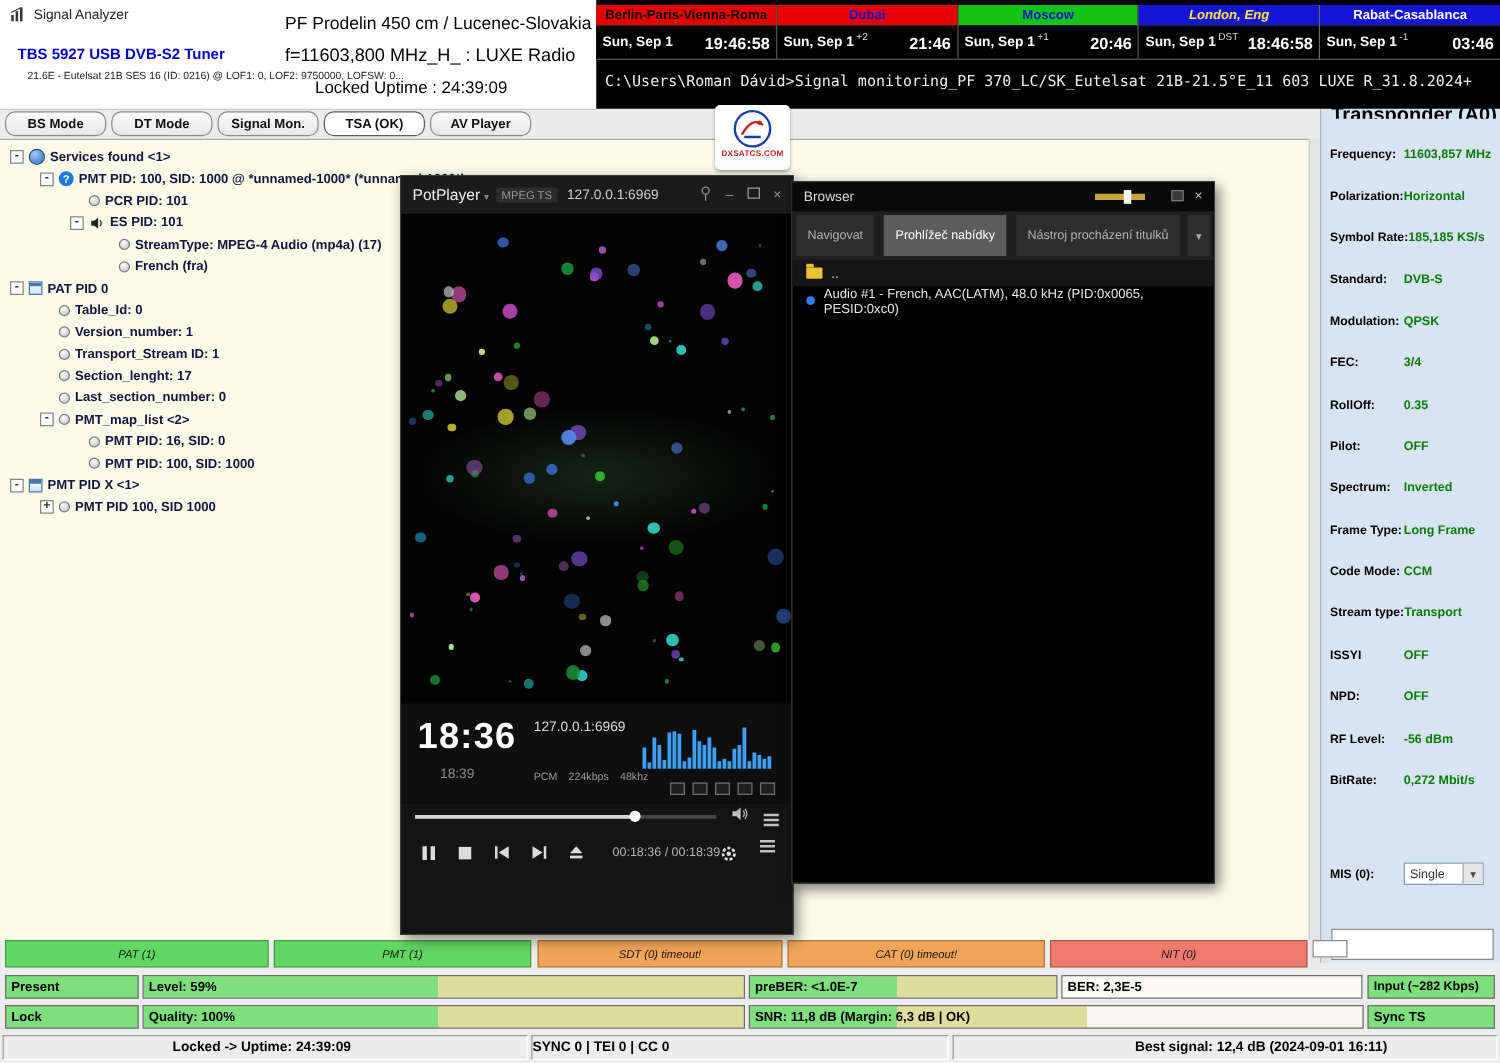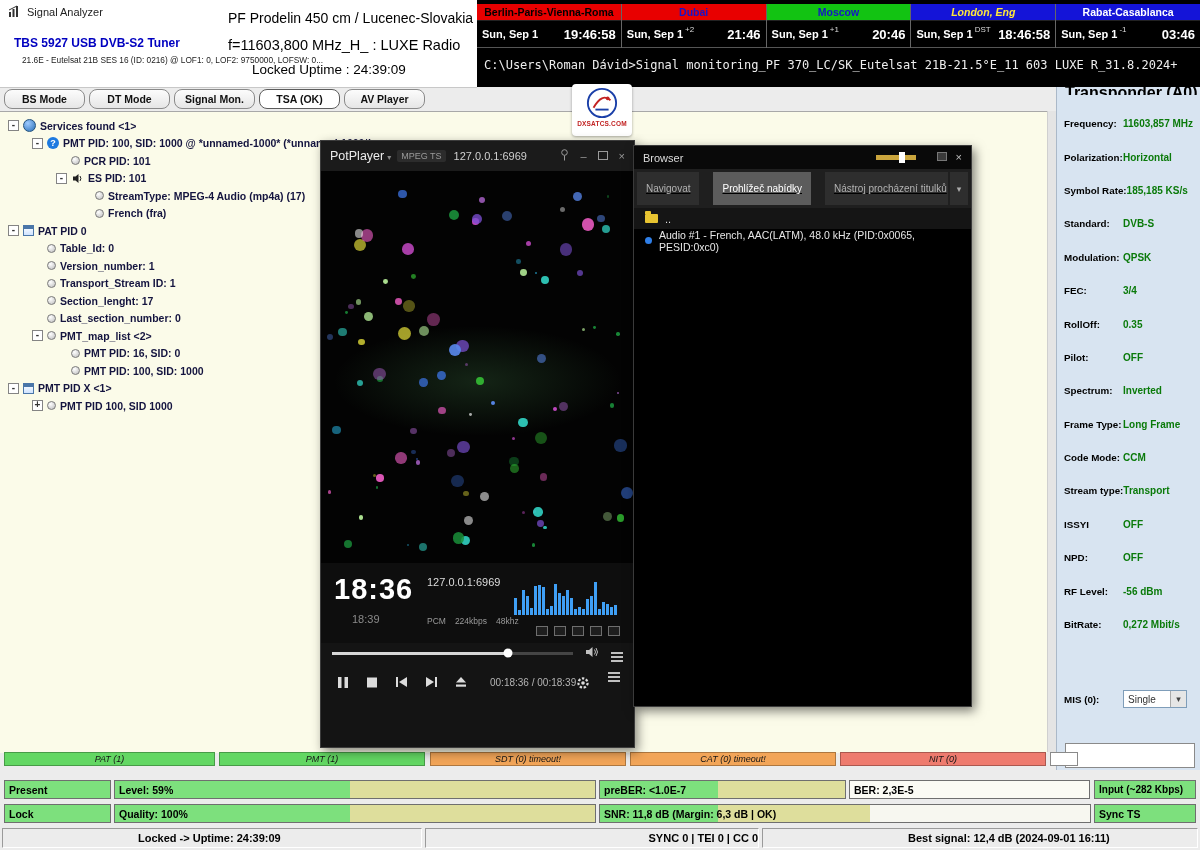--- a/index.html
+++ b/index.html
@@ -111,21 +111,21 @@
   
   #browser{left:633px;top:145px;width:337px;height:560px;background:#000;
            border:1px solid #3a3a3a;box-shadow:3px 4px 10px rgba(0,0,0,.5);z-index:6;}
   #br-titlebar{height:23px;background:#090909;display:flex;align-items:center;padding:0 9px;}
   #br-title{font-size:11px;color:#dcdcdc;}
   #br-slider{margin-left:auto;width:40px;height:5px;background:#caa53d;position:relative;margin-right:12px;}
   #br-knob{position:absolute;left:58%;top:-3px;width:6px;height:11px;background:#fff;}
   .br-btn{margin-left:9px;color:#c0c0c0;font-size:11px;line-height:11px;}
   .br-min{display:inline-block;width:8px;height:7px;background:#3a3a3a;border:1px solid #777;}
   #br-tabs{height:33px;background:#1f1f1f;display:flex;align-items:stretch;padding:3px;gap:2px;overflow:hidden;}
-  #br-tabs-list{display:flex;gap:14px;flex:1;min-width:0;overflow:hidden;text-decoration:underline;}
+  #br-tabs-list{display:flex;gap:8px;flex:1;min-width:0;overflow:hidden;}
   .br-tab{background:#2e2e2e;color:#b2b2b2;font-size:10px;display:flex;align-items:center;
           padding:0 9px;white-space:nowrap;}
   .br-tab.active{background:#5c5c5c;color:#fff;}
   .br-tab:last-child{overflow:hidden;flex-shrink:1;}
   #br-tab-dd{flex:0 0 18px;background:#2e2e2e;display:flex;align-items:center;justify-content:center;
              color:#aaa;font-size:9px;}
   #br-updir{height:21px;display:flex;align-items:center;padding:0 11px;gap:7px;color:#ddd;
             font-size:11px;background:#151515;}
   #br-item{height:21px;display:flex;align-items:center;padding:0 11px;gap:7px;color:#e6e6e6;
            font-size:10.5px;margin-top:1px;}
@@ -134,41 +134,41 @@
   .folder-icon::before{content:"";position:absolute;top:-3px;left:0;width:6px;height:3px;
                        background:#e8c431;border-radius:1px 1px 0 0;}
 
   
   #dx-logo{left:572px;top:84px;width:60px;height:52px;background:#fff;border-radius:4px;z-index:4;
            box-shadow:0 1px 3px rgba(0,0,0,.35);display:flex;flex-direction:column;align-items:center;padding-top:3px;box-sizing:border-box;}
   #dx-text{font-size:6.5px;font-weight:bold;color:#c22222;margin-top:1px;letter-spacing:.2px;}
 
   
   #psi-row{left:0;top:752px;width:1200px;height:15px;}
-  .psi-bar{position:absolute;top:0;height:14px;box-sizing:border-box;border:1px solid rgba(0,0,0,.28);
+  .psi-bar{position:absolute;top:0;height:22px;box-sizing:border-box;border:1px solid rgba(0,0,0,.28);
            display:flex;align-items:center;justify-content:center;font-size:9px;font-style:italic;color:#151515;}
   #psi-white{position:absolute;left:1050px;top:0;width:28px;height:14px;background:#fff;border:1px solid #8a8a8a;box-sizing:border-box;}
 
   
   .sig{position:absolute;height:19px;box-sizing:border-box;border:1px solid #6f6f6f;
        font-size:10.5px;font-weight:bold;display:flex;align-items:center;padding-left:4px;
        white-space:nowrap;overflow:hidden;color:#000;}
   .sig-green{background:#7de07d;}
   #sig-level,#sig-quality{background:linear-gradient(90deg,#7de07d 0 49%,#dede9c 49% 100%);}
   #sig-preber{background:linear-gradient(90deg,#7de07d 0 48%,#dede9c 48% 100%);}
   #sig-snr{background:linear-gradient(90deg,#7de07d 0 24%,#dede9c 24% 55%,#f7f7f0 55% 100%);}
   #sig-ber{background:#fbfbf4;}
 
   
   #statusbar{left:0;top:827px;width:1200px;height:23px;background:#ececec;}
   .sb-panel{position:absolute;top:1px;height:20px;box-sizing:border-box;border:1px solid;
             border-color:#9a9a9a #ffffff #ffffff #9a9a9a;font-size:11px;font-weight:bold;
             display:flex;align-items:center;white-space:nowrap;}
   #sb-left{left:2px;width:420px;padding-left:135px;}
-  #sb-center{left:425px;width:334px;justify-content:flex-end;}
+  #sb-center{left:425px;width:334px;justify-content:flex-start;}
   #sb-right{left:762px;width:436px;padding-left:145px;}
 </style>
 </head>
 <body>
 
 <div class="abs" id="header-left">
   <div id="titlebar">
     <svg width="13" height="13" viewBox="0 0 13 13">
       <rect x="1" y="7" width="2" height="5" fill="#333"></rect>
         <rect x="4.5" y="4" width="2" height="8" fill="#333"></rect>

